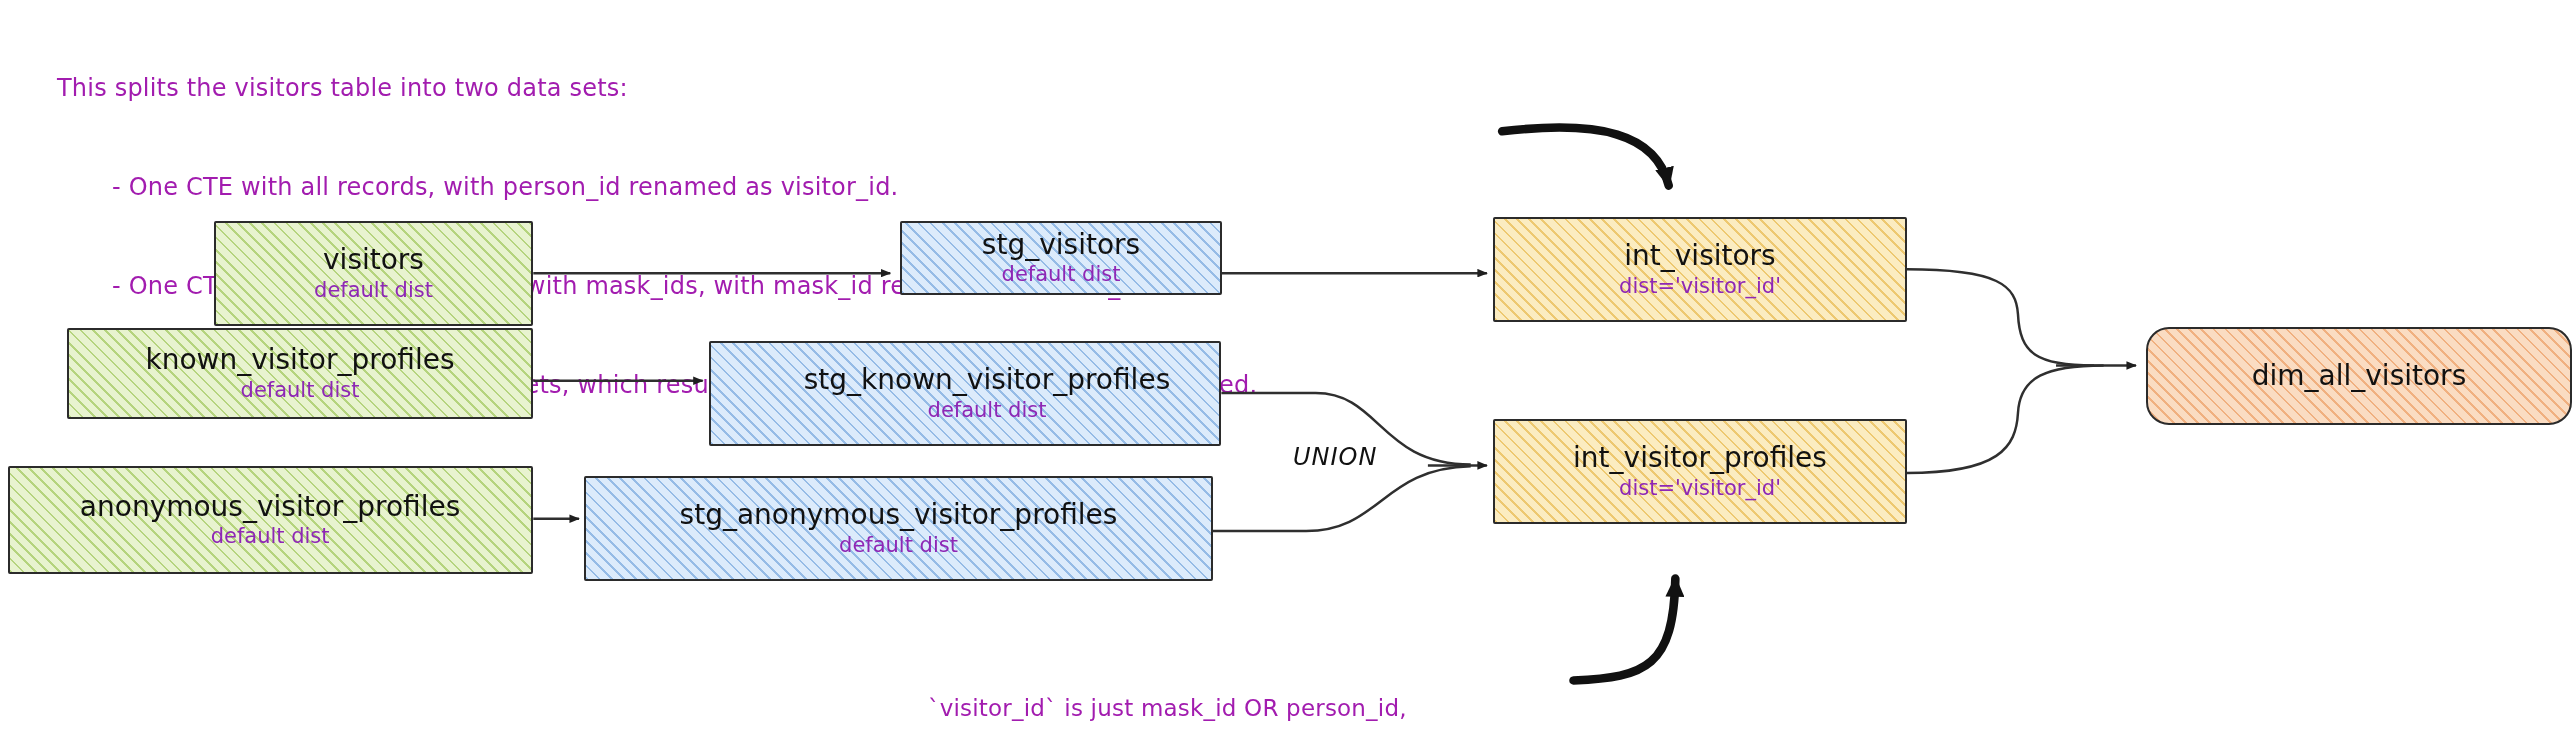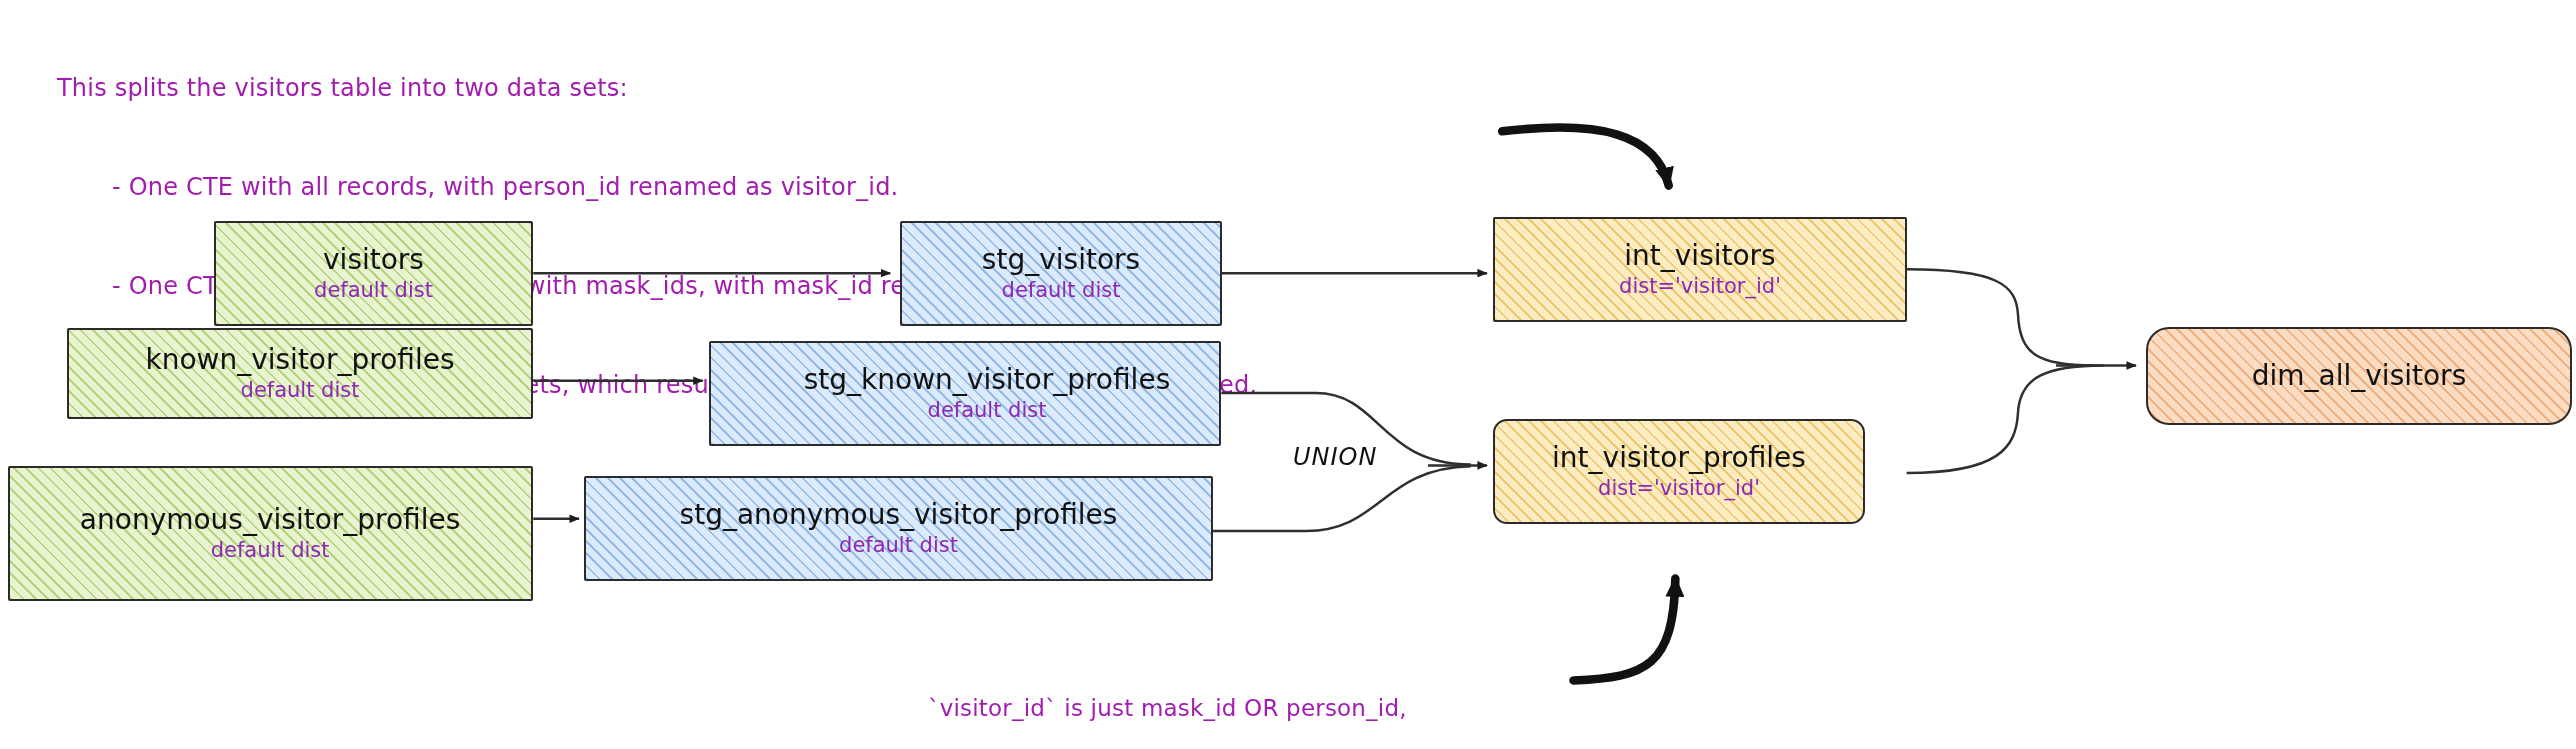--- a/index.html
+++ b/index.html
@@ -132,46 +132,46 @@
   <div class="node src" style="left:214px;top:221px;width:319px;height:105px;">
     <div class="title">visitors</div>
     <div class="sub">default dist</div>
   </div>
 
   <div class="node src" style="left:67px;top:328px;width:466px;height:91px;">
     <div class="title">known_visitor_profiles</div>
     <div class="sub">default dist</div>
   </div>
 
-  <div class="node src" style="left:7.6px;top:466px;width:525px;height:135px;">
+  <div class="node src" style="left:7.6px;top:466px;width:525px;height:108px;">
     <div class="title">anonymous_visitor_profiles</div>
     <div class="sub">default dist</div>
   </div>
 
-  <div class="node stg" style="left:900px;top:221px;width:322px;height:105px;">
+  <div class="node stg" style="left:900px;top:221px;width:322px;height:74px;">
     <div class="title">stg_visitors</div>
     <div class="sub">default dist</div>
   </div>
 
   <div class="node stg" style="left:709px;top:341px;width:512px;height:105px;padding-left:44px;">
     <div class="title">stg_known_visitor_profiles</div>
     <div class="sub">default dist</div>
   </div>
 
   <div class="node stg" style="left:584px;top:476px;width:629px;height:105px;">
     <div class="title">stg_anonymous_visitor_profiles</div>
     <div class="sub">default dist</div>
   </div>
 
   <div class="node intm" style="left:1493px;top:217px;width:414px;height:105px;">
     <div class="title">int_visitors</div>
     <div class="sub">dist='visitor_id'</div>
   </div>
 
-  <div class="node intm" style="left:1493px;top:419px;width:372px;height:105px;border-radius:14px;">
+  <div class="node intm" style="left:1493px;top:419px;width:414px;height:105px;">
     <div class="title">int_visitor_profiles</div>
     <div class="sub">dist='visitor_id'</div>
   </div>
 
   <div class="node dim one-line" style="left:2146px;top:327px;width:426px;height:98px;">
     <div class="title">dim_all_visitors</div>
   </div>
 
 </div>
 

